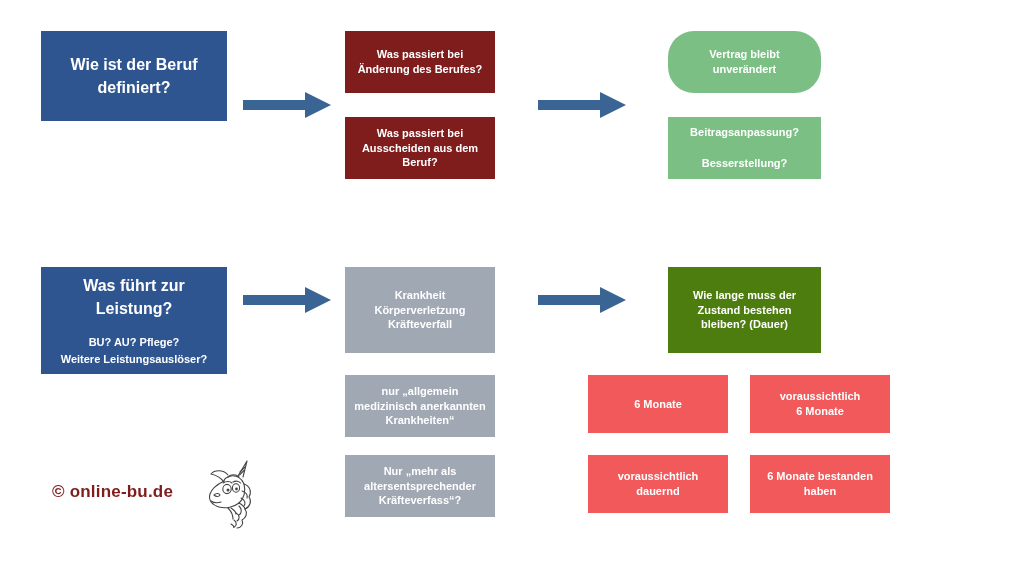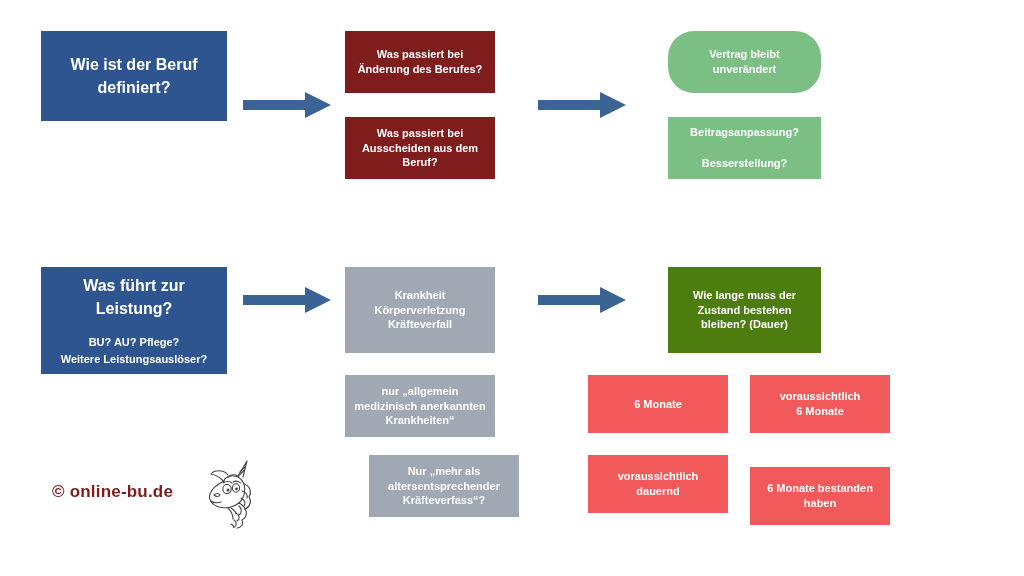--- a/index.html
+++ b/index.html
@@ -194,21 +194,21 @@
   </div>
 
   <div class="box s-box" style="left:345px; top:375px; width:150px; height:62px;">
     <span class="lines">
       <span class="line">nur „allgemein</span>
       <span class="line">medizinisch anerkannten</span>
       <span class="line">Krankheiten“</span>
     </span>
   </div>
 
-  <div class="box s-box" style="left:345px; top:455px; width:150px; height:62px;margin-left:24px;">
+  <div class="box s-box" style="left:345px; top:455px; width:150px; height:62px;">
     <span class="lines">
       <span class="line">Nur „mehr als</span>
       <span class="line">altersentsprechender</span>
       <span class="line">Kräfteverfass“?</span>
     </span>
   </div>
 
   <div class="arrow" style="left:538px; top:285px;">
     <svg width="88" height="30" viewBox="0 0 88 30" aria-hidden="true">
       <polygon points="0,10 62,10 62,2 88,15 62,28 62,20 0,20" fill="#3A6494"></polygon>
@@ -236,21 +236,21 @@
     </span>
   </div>
 
   <div class="box r-light" style="left:588px; top:455px; width:140px; height:58px;">
     <span class="lines">
       <span class="line">voraussichtlich</span>
       <span class="line">dauernd</span>
     </span>
   </div>
 
-  <div class="box r-light" style="left:750px; top:455px; width:140px; height:58px;margin-top:12px;">
+  <div class="box r-light" style="left:750px; top:455px; width:140px; height:58px;">
     <span class="lines">
       <span class="line">6 Monate bestanden</span>
       <span class="line">haben</span>
     </span>
   </div>
 
   <div class="copyright" style="left:52px; top:482px;">© online-bu.de</div>
 
   <div class="unicorn" style="left:198px; top:458px;">
     <svg width="66" height="72" viewBox="0 0 66 72" aria-hidden="true">

